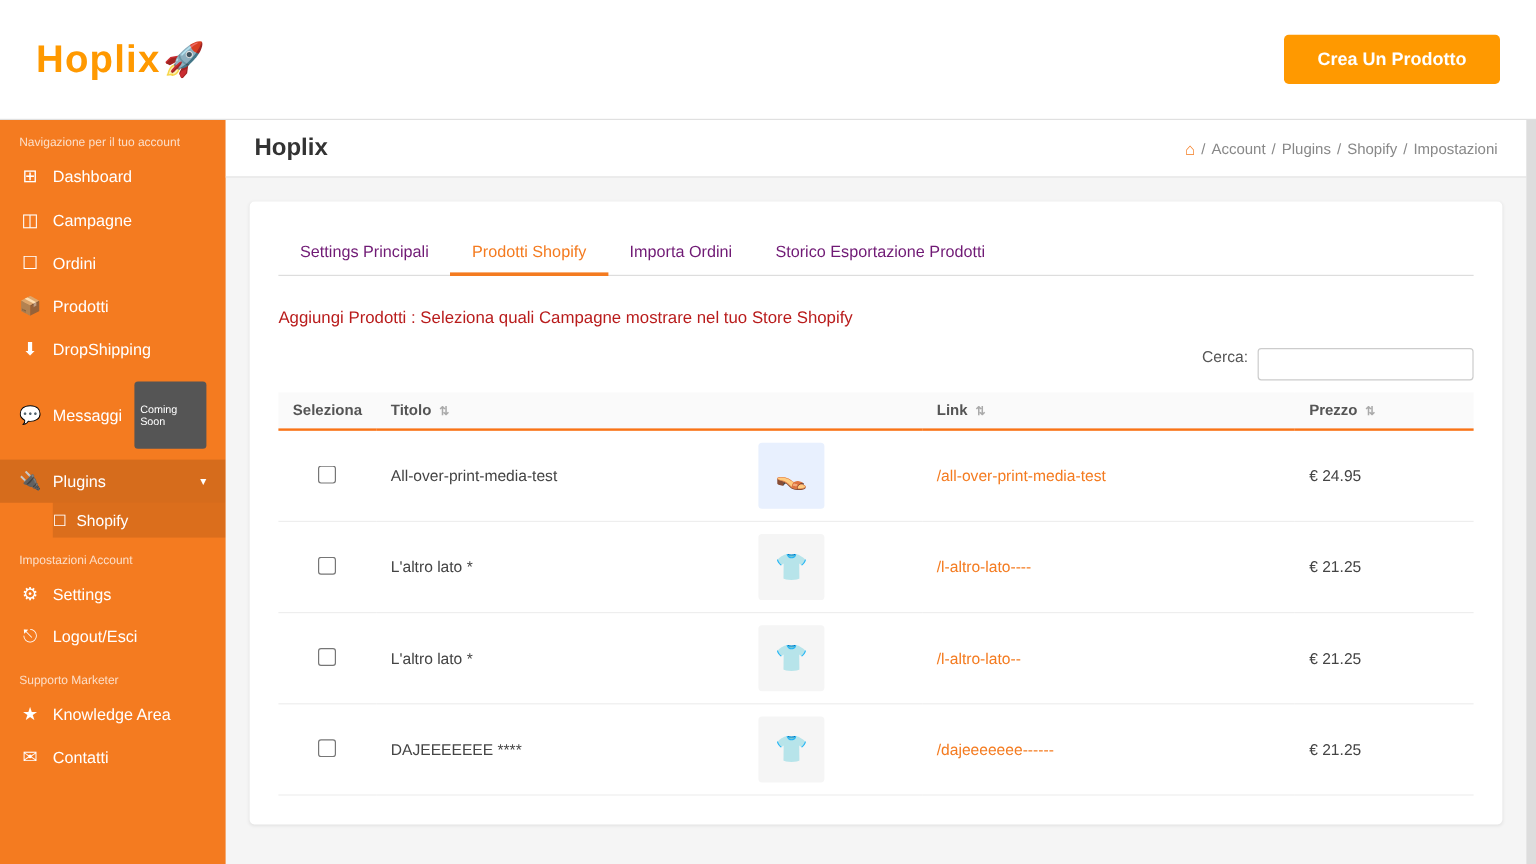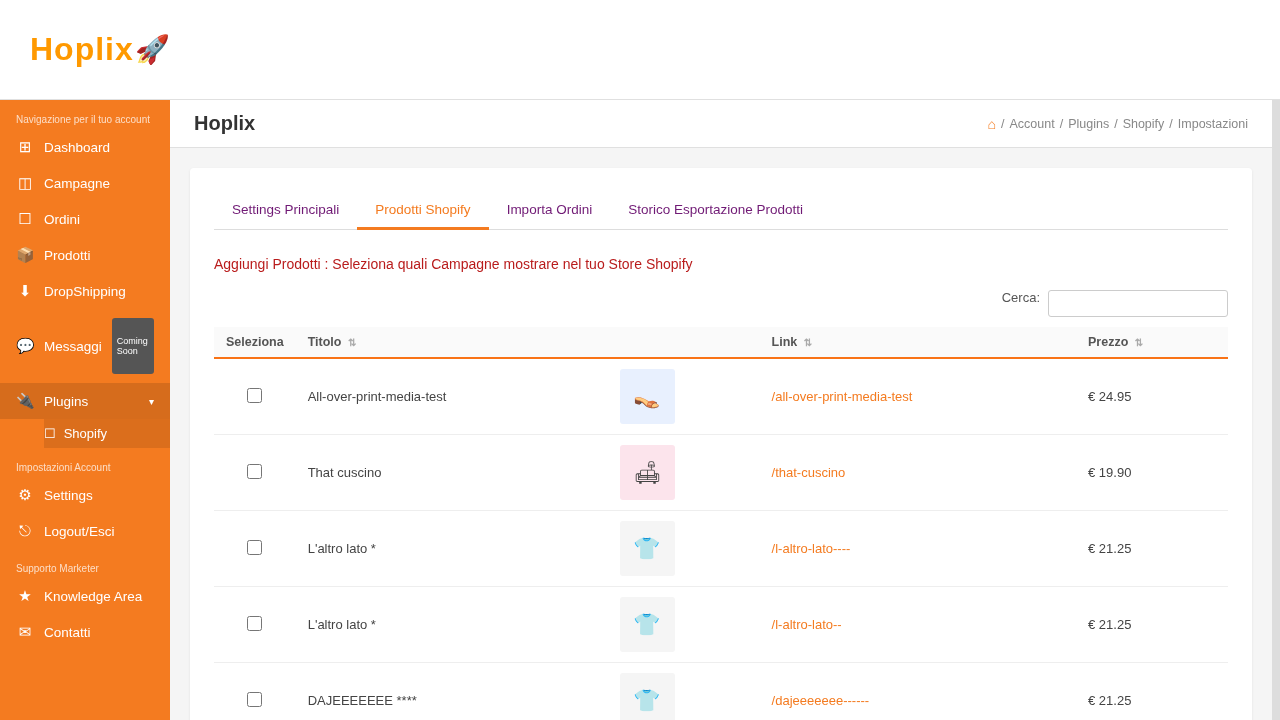--- a/index.html
+++ b/index.html
@@ -44,21 +44,21 @@
 
     
     .main-layout {
       display: flex;
       flex: 1;
       overflow: hidden;
     }
 
     
     .sidebar {
-      width: 170px;
+      width: 188px;
       background: #f47b20;
       color: #fff;
       display: flex;
       flex-direction: column;
       flex-shrink: 0;
       overflow-y: auto;
     }
     .sidebar-section-label {
       font-size: 10px;
       color: rgba(255,255,255,0.75);
@@ -265,20 +265,21 @@
     }
   </style>
 </head>
 <body>
 
 <div class="top-header">
   <div class="logo-area">
     <span class="logo-text">Hoplix</span>
     <span class="logo-rocket">🚀</span>
   </div>
+  <button class="crea-btn">Crea Un Prodotto</button>
 </div>
 
 <div class="main-layout">
 
   <nav class="sidebar">
     <div class="sidebar-section-label">Navigazione per il tuo account</div>
 
     <div class="sidebar-item">
       <span class="icon">⊞</span>
       <span class="label">Dashboard</span>
@@ -388,29 +389,20 @@
           </thead>
           <tbody id="table-body">
           <tr>
                 <td class="checkbox-cell"><input type="checkbox" style=""></td>
                 <td>All-over-print-media-test</td>
                 <td>
                   <div class="thumb-placeholder" style="background: rgb(232, 240, 254);">👡</div>
                 </td>
                 <td><a href="#" class="product-link">/all-over-print-media-test</a></td>
                 <td class="price-cell">€ 24.95</td>
-              </tr>
-              <tr>
-                <td class="checkbox-cell"><input type="checkbox" style=""></td>
-                <td>That cuscino</td>
-                <td>
-                  <div class="thumb-placeholder" style="background: rgb(252, 228, 236);">🛋</div>
-                </td>
-                <td><a href="#" class="product-link">/that-cuscino</a></td>
-                <td class="price-cell">€ 19.90</td>
               </tr>
               <tr>
                 <td class="checkbox-cell"><input type="checkbox" style=""></td>
                 <td>L'altro lato *</td>
                 <td>
                   <div class="thumb-placeholder" style="background: rgb(245, 245, 245);">👕</div>
                 </td>
                 <td><a href="#" class="product-link">/l-altro-lato----</a></td>
                 <td class="price-cell">€ 21.25</td>
               </tr>

